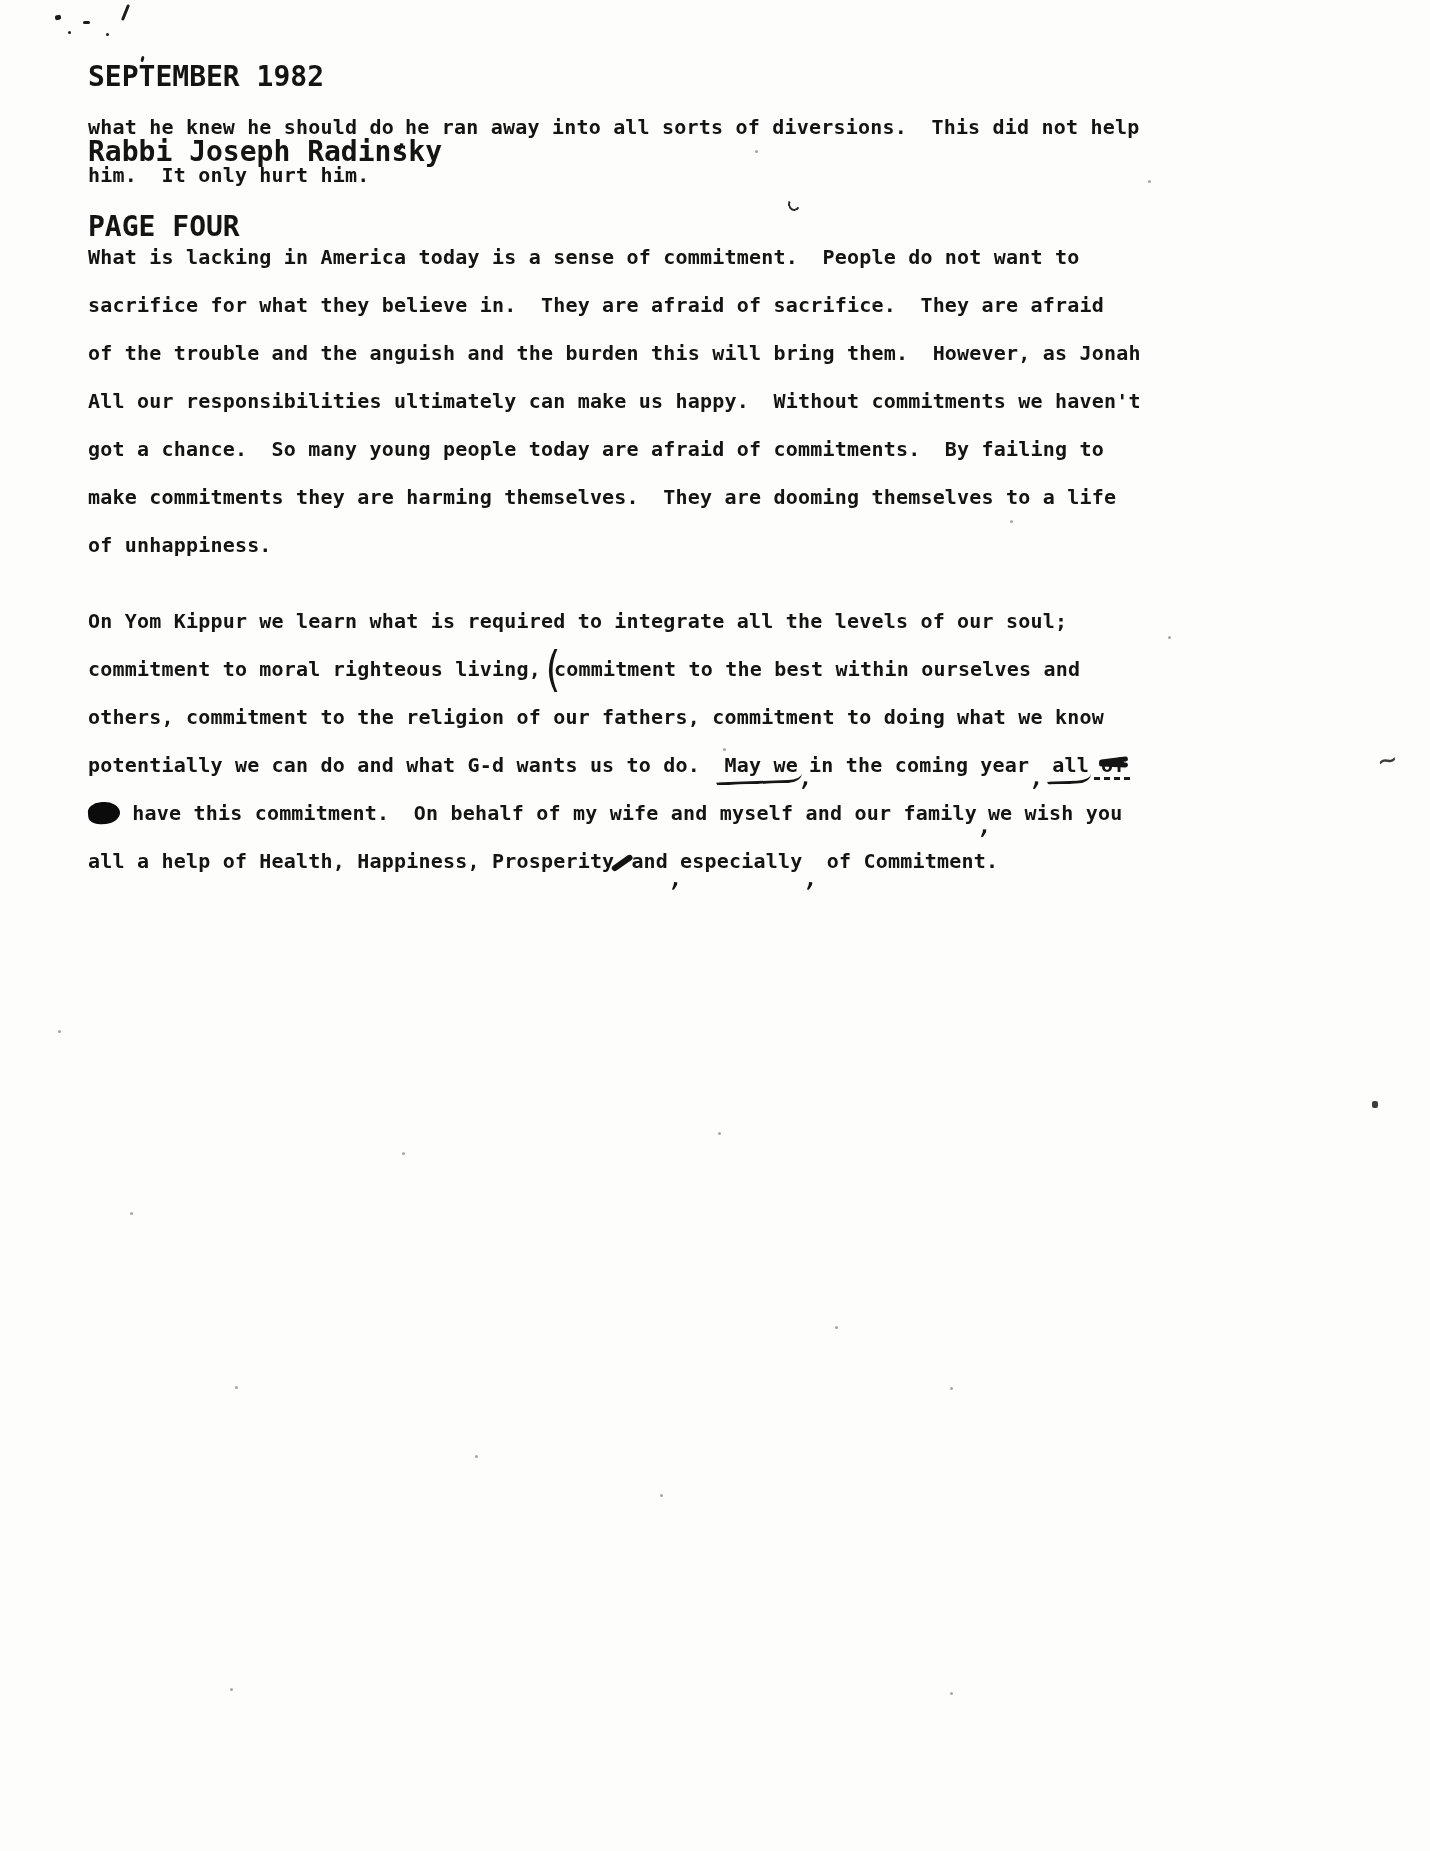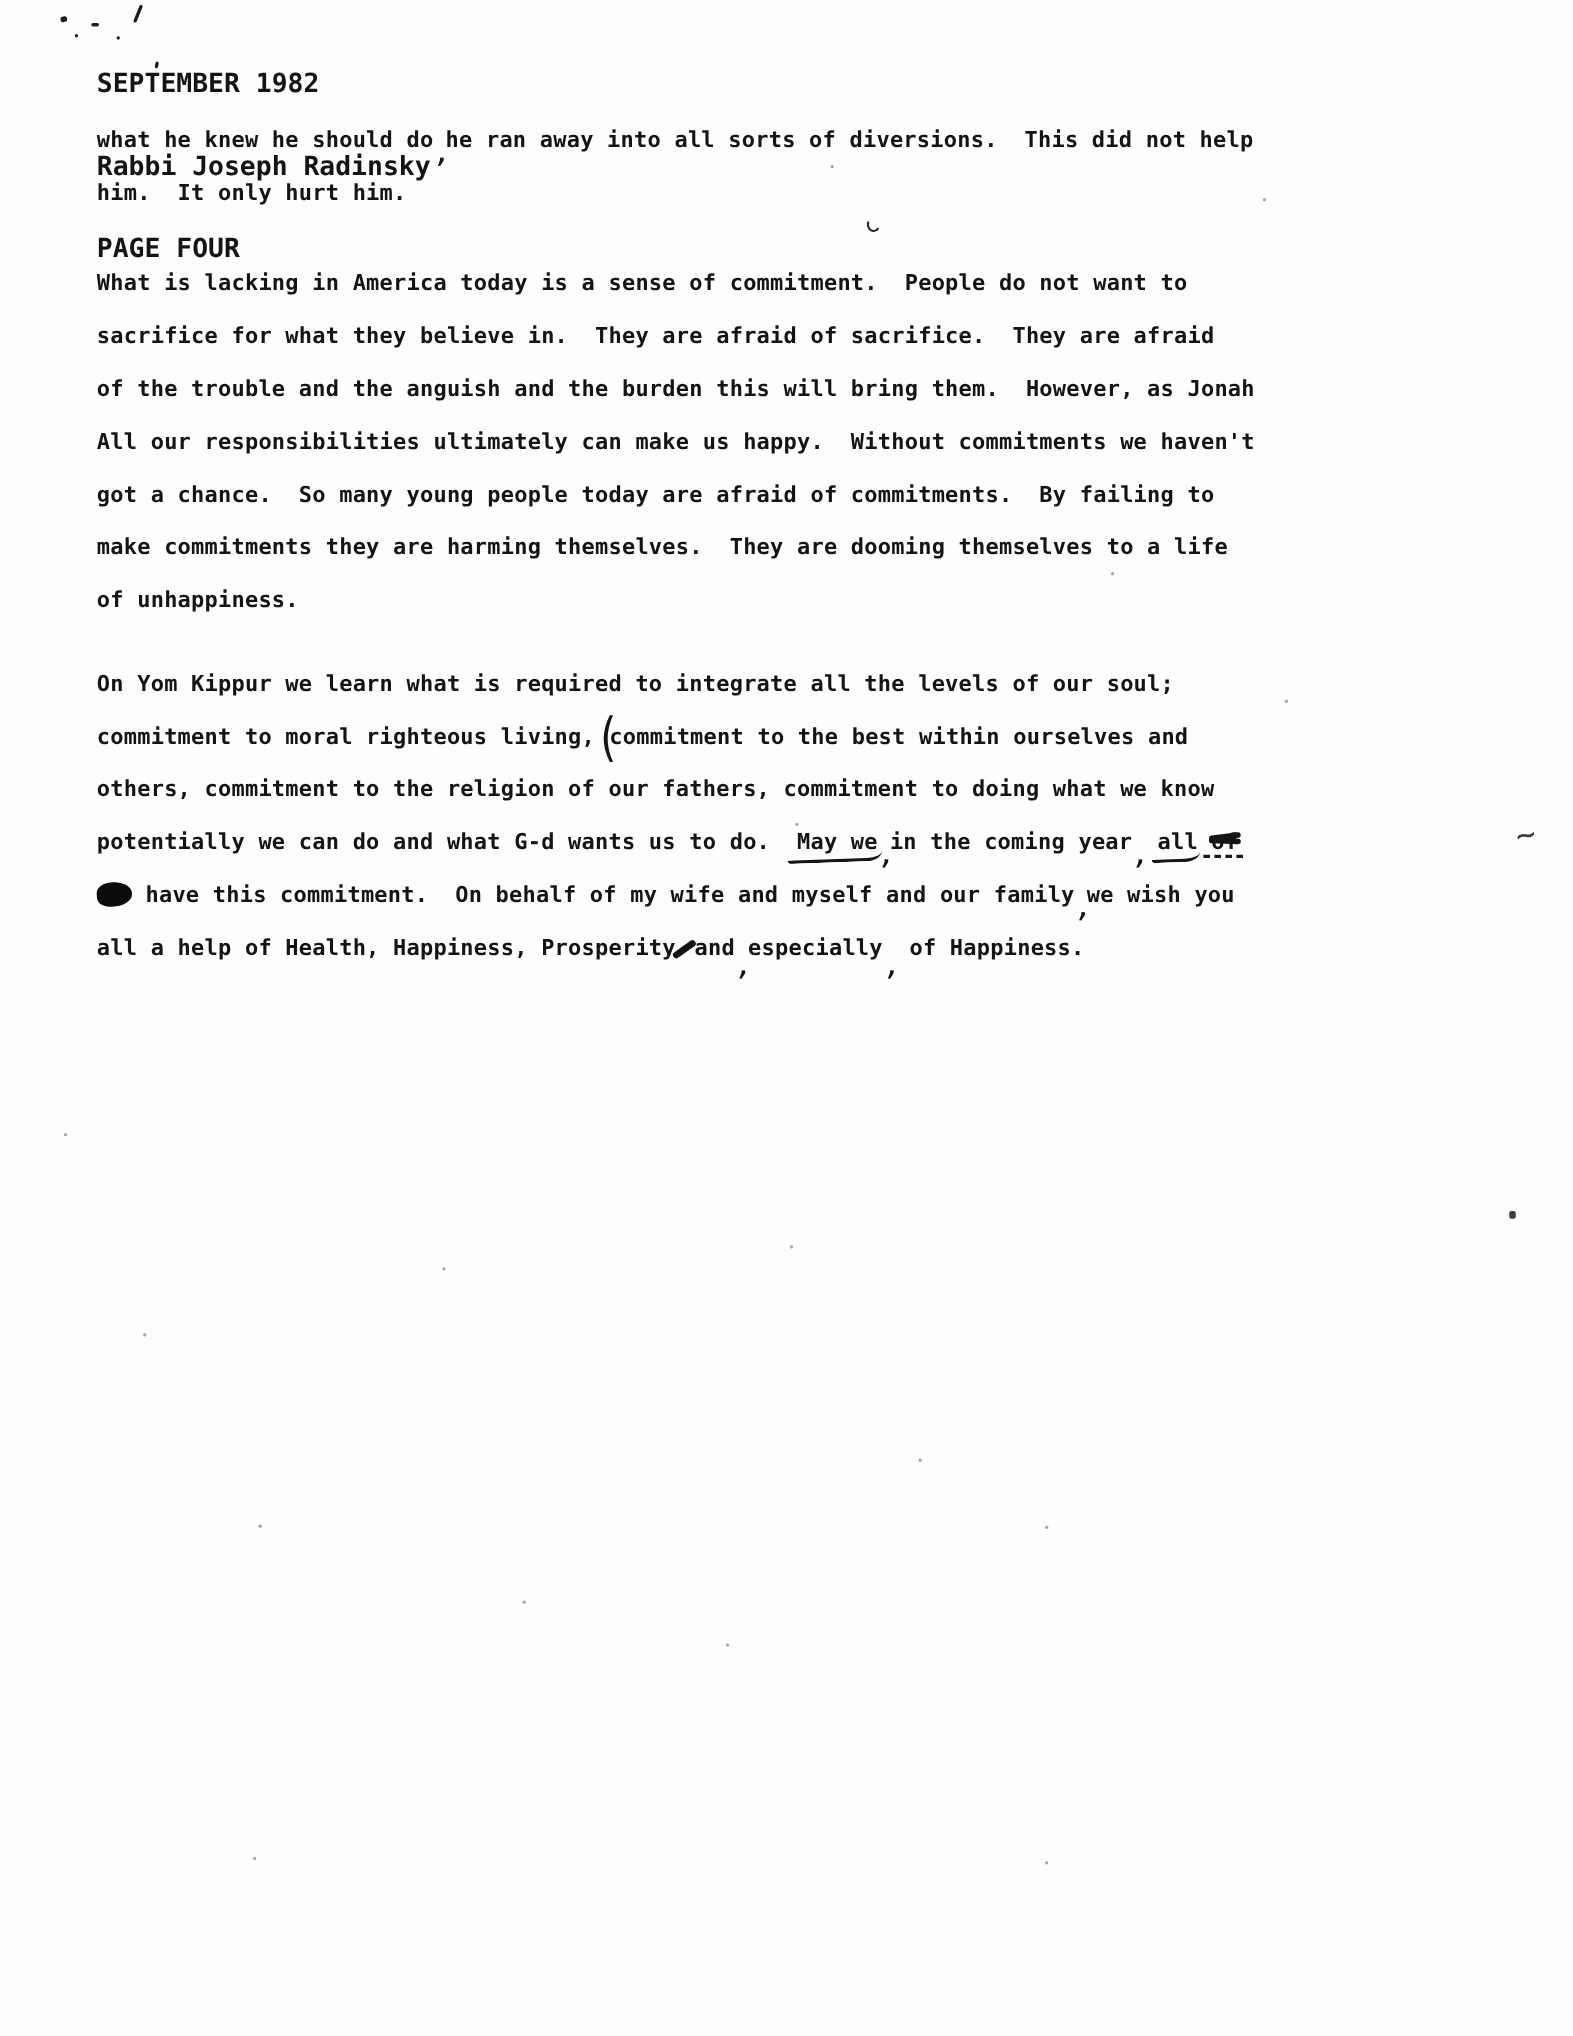--- a/index.html
+++ b/index.html
@@ -6,21 +6,21 @@
   .page {
     position:relative;
     width:1430px; height:1851px;
     margin:0 auto;
     background:#fdfdfb;
     color:#141414;
     font-family:"DejaVu Sans Mono","Liberation Mono",monospace;
     font-weight:bold;
     overflow:hidden;
   }
-  header { position:absolute; top:14px; left:88px; font-size:24px; line-height:25px; white-space:pre; }
+  header { position:absolute; top:14px; left:88px; font-size:28px; line-height:25px; white-space:pre; }
   main  { position:absolute; top:103px; left:88px; font-size:20px; }
   .para { margin:0; }
   .para-1 { margin-bottom:34px; }
   .para-2 { margin-bottom:28px; }
   .line { display:block; white-space:pre; height:48px; line-height:48px; letter-spacing:0.2px; }
 
   
   .hw-comma { display:inline-block; width:11px; position:relative; top:13px; font-size:27px; line-height:0; transform:rotate(6deg); font-weight:normal; }
   .hw-comma.low { top:18px; width:12px; }
   .hw-paren { display:inline-block; width:13px; position:relative; top:7px; font-size:38px; line-height:0; transform:scaleY(1.25); font-weight:normal; }
@@ -87,21 +87,21 @@
       <span class="line">make commitments they are harming themselves.  They are dooming themselves to a life</span>
       <span class="line">of unhappiness.</span>
     </p>
 
     <p class="para para-3">
       <span class="line">On Yom Kippur we learn what is required to integrate all the levels of our soul;</span>
       <span class="line"><span>commitment to moral righteous living,</span><span class="hw-paren">(</span><span>commitment to the best within ourselves and</span></span>
       <span class="line">others, commitment to the religion of our fathers, commitment to doing what we know</span>
       <span class="line"><span>potentially we can do and what G-d wants us to do.  </span><span class="u-word"><span>May we</span></span><span class="hw-comma">,</span><span>in the coming year</span><span class="hw-comma">,</span><span class="u-word u-all"><span>all</span></span><span class="struck"><span>of</span></span><span class="hw-dashes"></span></span>
       <span class="line"><span class="blot"></span><span> have this commitment.  On behalf of my wife and myself and our family</span><span class="hw-comma">,</span><span>we wish you</span></span>
-      <span class="line"><span>all a help of Health, Happiness, Prosperity</span><span class="hw-slash"></span><span>and</span><span class="hw-comma low">,</span><span>especially</span><span class="hw-comma low">,</span><span> of Happiness.</span></span>
+      <span class="line"><span>all a help of Health, Happiness, Prosperity</span><span class="hw-slash"></span><span>and</span><span class="hw-comma low">,</span><span>especially</span><span class="hw-comma low">,</span><span> of Commitment.</span></span>
     </p>
 
   </main>
 
   <div class="speck" style="left:755px; top:150px;"></div>
   <div class="speck" style="left:1148px; top:180px;"></div>
   <div class="speck" style="left:872px; top:302px;"></div>
   <div class="speck" style="left:1010px; top:520px;"></div>
   <div class="speck" style="left:1168px; top:636px;"></div>
   <div class="speck" style="left:723px; top:748px;"></div>

